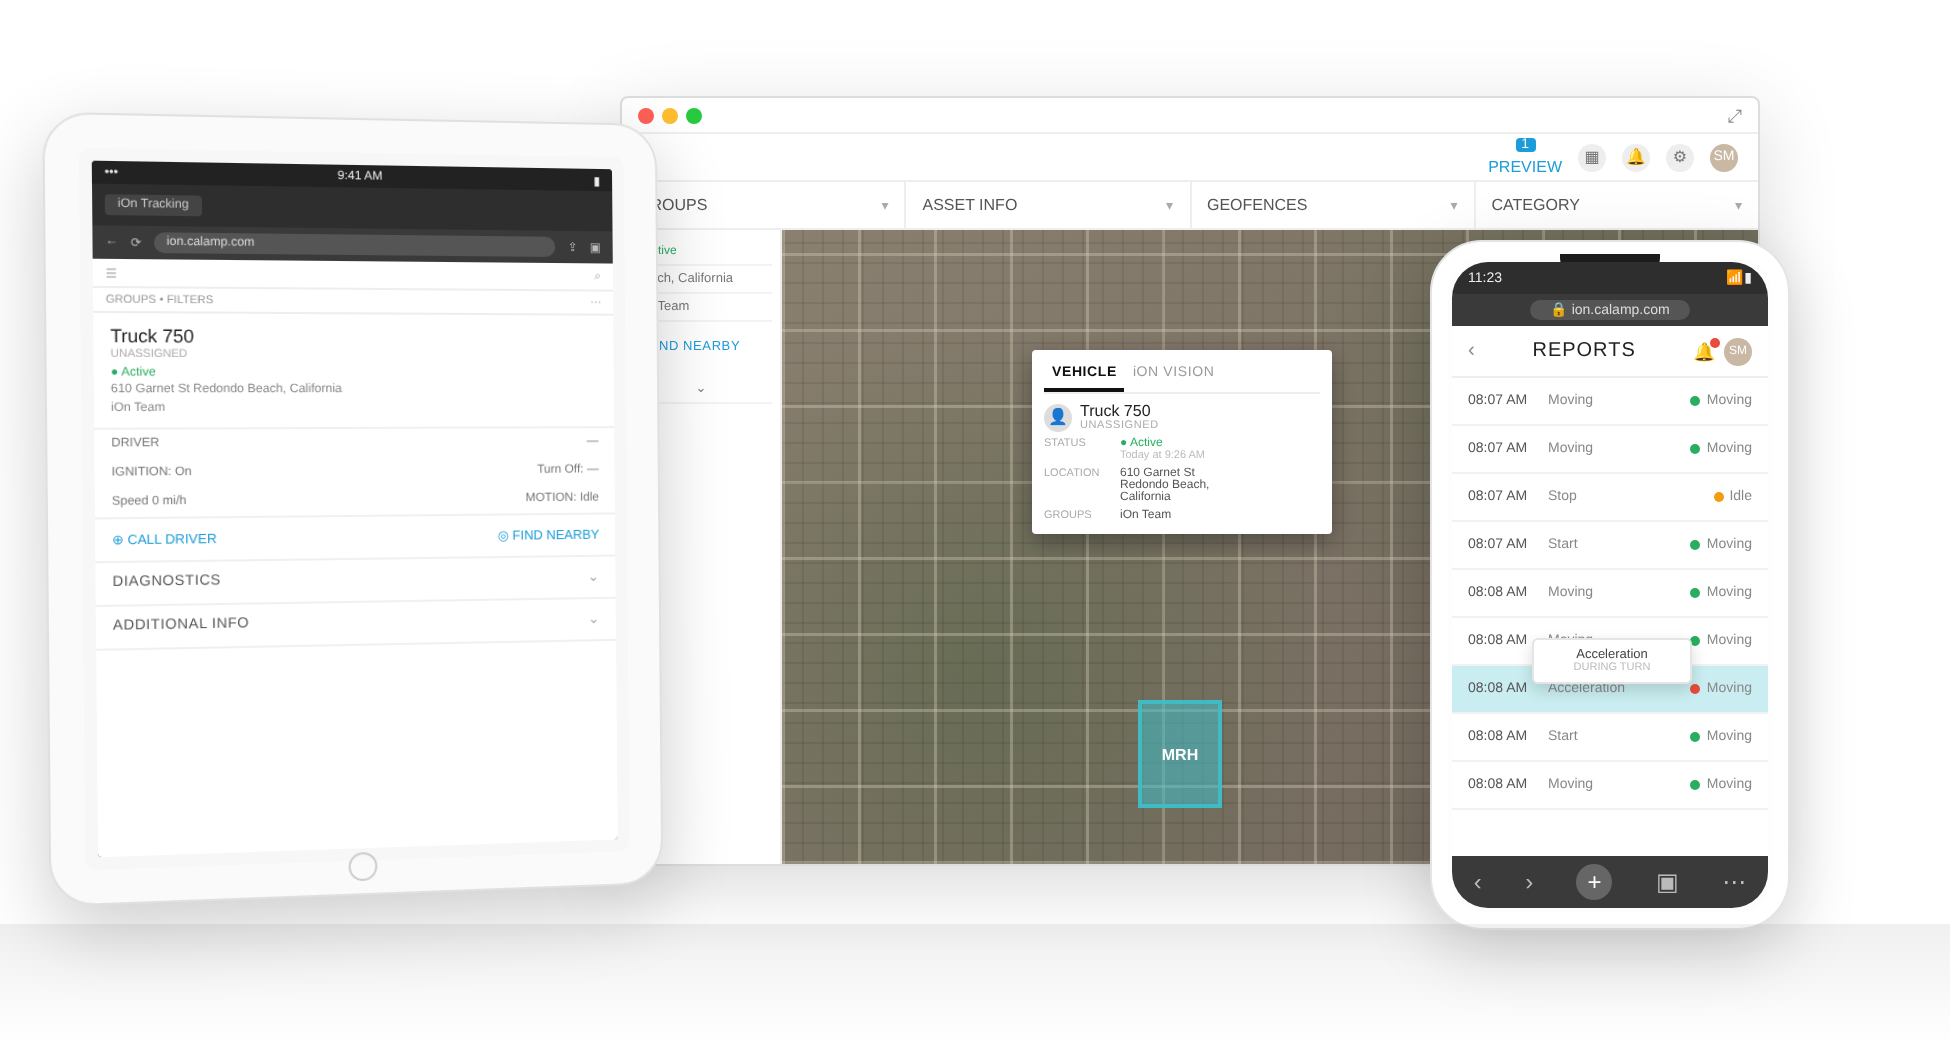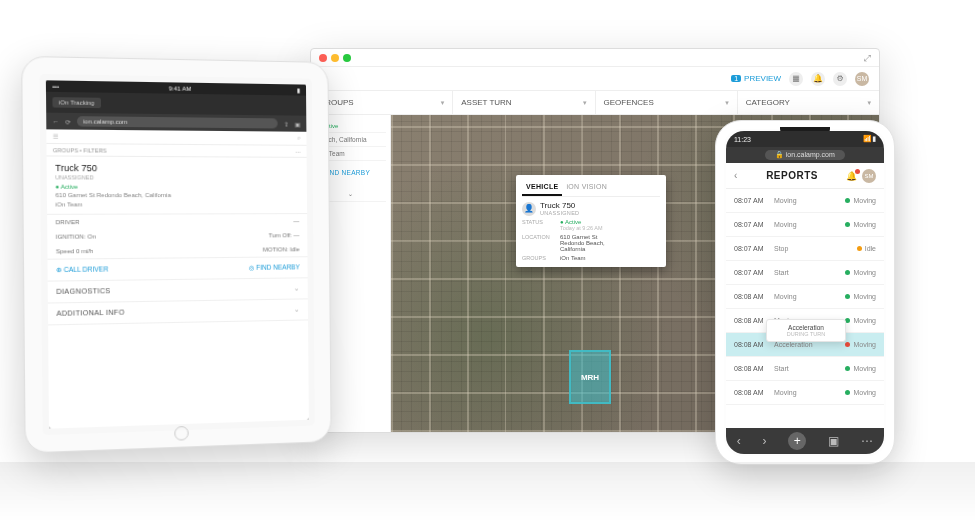--- a/index.html
+++ b/index.html
@@ -33,21 +33,21 @@
   .tl-red { background: #ff5f56; }
   .tl-yellow { background: #ffbd2e; }
   .tl-green { background: #27c93f; }
   .expand-icon { position:absolute; right:8px; top:4px; font-size:9px; color:#888;}
   .toolbar {
     height: 24px;
     border-bottom: 1px solid #eee;
     display:flex; align-items:center; justify-content:flex-end;
     gap:8px; padding:0 10px; font-size:8px;
   }
-  .tb-link { color:#1c9cd8; display:flex; align-items:center; gap:3px;}
+  .tb-link { color:#1c9cd8; display:flex; align-items:center; gap:3px;flex-direction:column;}
   .tb-icon { width:14px; height:14px; border-radius:50%; background:#eee; display:flex; align-items:center;justify-content:center; font-size:8px; color:#777;}
   .tb-avatar { width:14px; height:14px; border-radius:50%; background:#c9b8a3; font-size:7px; color:#fff; display:flex;align-items:center;justify-content:center;}
   .filterbar {
     height: 24px; border-bottom: 1px solid #eee;
     display:flex; align-items:stretch; font-size:8px;
   }
   .filter { flex:1; border-right:1px solid #eee; display:flex; align-items:center; justify-content:space-between; padding:0 8px; color:#555;}
   .filter:last-child{border-right:none;}
   .chev { font-size:7px; color:#aaa;}
   .content { flex:1; display:flex; overflow:hidden;}
@@ -143,21 +143,21 @@
     border-radius:26px;
     box-shadow: 0 10px 34px rgba(0,0,0,.18), inset 0 0 0 8px #fff;
   }
   .notch{ position:absolute; left:50%; top:6px; width:50px; height:10px; margin-left:-25px; background:#1c1c1c; border-radius:0 0 8px 8px;}
   .phone-screen{ position:absolute; inset:10px; border-radius:18px; overflow:hidden; background:#fff; display:flex; flex-direction:column;}
   .ph-status{ height:16px; background:#2e2e2e; color:#eee; font-size:7px; display:flex;align-items:center; padding:0 8px;}
   .ph-url{ height:16px; background:#3a3a3a; display:flex;align-items:center;justify-content:center;}
   .ph-urlfield{ background:#555; color:#ddd; font-size:7px; padding:1px 10px; border-radius:8px;}
   .ph-header{ height:26px; display:flex; align-items:center; justify-content:space-between; padding:0 8px; border-bottom:1px solid #eee;}
   .ph-back{ font-size:10px; color:#888;}
-  .ph-title{ font-size:10px; font-weight:700; letter-spacing:.5px; color:#222;}
+  .ph-title{ font-size:10px; font-weight:400; letter-spacing:.5px; color:#222;}
   .ph-hicons{ display:flex; gap:4px; align-items:center;}
   .ph-bell{ font-size:9px; color:#888; position:relative;}
   .ph-bell .dot{ position:absolute; top:-2px; right:-2px; width:5px;height:5px;background:#e74c3c;border-radius:50%;}
   .ph-avatar{ width:14px;height:14px;border-radius:50%;background:#c9b8a3; color:#fff; font-size:6px; display:flex;align-items:center;justify-content:center;}
   .ph-list{ flex:1; overflow:hidden; position:relative;}
   .ph-row{ display:flex; align-items:center; height:24px; border-bottom:1px solid #f2f2f2; font-size:7px; padding:0 8px;}
   .ph-time{ width:40px; color:#555;}
   .ph-ev{ flex:1; color:#888;}
   .ph-stat{ color:#888; display:flex;align-items:center; gap:3px;}
   .sdot{ width:5px;height:5px;border-radius:50%; display:inline-block;}
@@ -202,21 +202,21 @@
     <span class="tb-icon">🔔</span>
     <span class="tb-icon">⚙</span>
     <span class="tb-avatar">SM</span>
   </div>
   <div class="filterbar">
     <div class="filter">
         <span>GROUPS</span>
         <span class="chev">▾</span>
       </div>
     <div class="filter">
-        <span>ASSET TURN</span>
+        <span>ASSET INFO</span>
         <span class="chev">▾</span>
       </div>
     <div class="filter">
         <span>GEOFENCES</span>
         <span class="chev">▾</span>
       </div>
     <div class="filter">
         <span>CATEGORY</span>
         <span class="chev">▾</span>
       </div>

